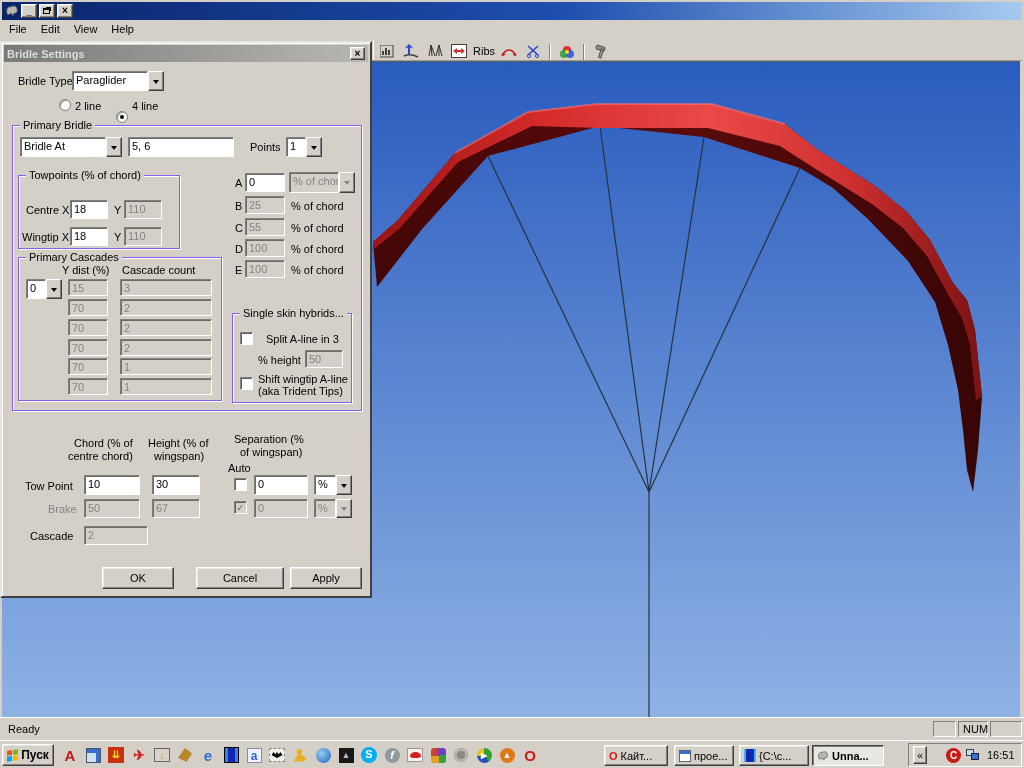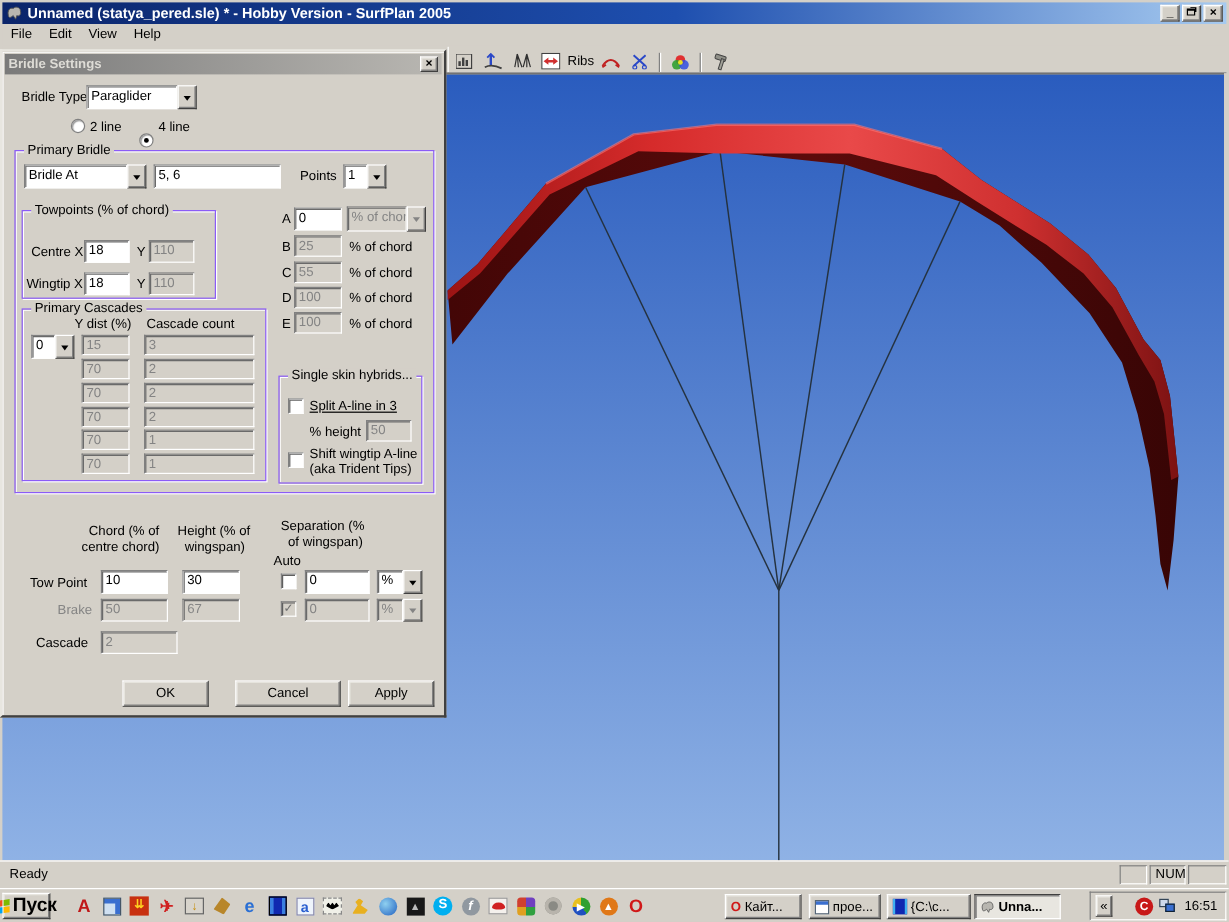--- a/index.html
+++ b/index.html
@@ -45,35 +45,34 @@
   .dialog { left:0; top:41px; width:372px; height:557px; background:#d4d0c8; border:2px solid; border-color:#e8e6e0 #404040 #404040 #e8e6e0; box-shadow:inset 1px 1px 0 #fff; z-index:20; }
   .dlg-title { position:absolute; left:2px; top:2px; width:364px; height:17px; background:linear-gradient(90deg,#7a7a7a,#b9b7b2); display:flex; align-items:center; padding:0 3px; }
   .dlg-title .txt { color:#dedcd6; font-weight:bold; flex:1; }
   .dlg-close { width:15px; height:13px; font-size:10px; font-weight:bold; line-height:11px; text-align:center; }
   .lbl { position:absolute; white-space:nowrap; }
 
   
   .statusbar { left:0; top:717px; width:1024px; height:23px; background:#d4d0c8; border-top:1px solid #fff; }
   .status-panel { position:absolute; top:3px; height:16px; border:1px solid; border-color:#808080 #fff #fff #808080; padding:1px 4px; }
   .taskbar { left:0; top:740px; width:1024px; height:28px; background:#d4d0c8; border-top:1px solid #fff; }
-  .startbtn { position:absolute; left:2px; top:3px; width:40px; height:22px; display:flex; align-items:center; justify-content:center; gap:3px; font-weight:bold; font-size:16px; }
+  .startbtn { position:absolute; left:2px; top:3px; width:52px; height:22px; display:flex; align-items:center; justify-content:center; gap:3px; font-weight:bold; font-size:12px; }
   .winflag { width:11px; height:11px; display:grid; grid-template-columns:5px 5px; grid-template-rows:5px 5px; gap:1px; transform:skewY(-8deg); }
   .ql { position:absolute; top:4px; width:20px; height:20px; display:flex; align-items:center; justify-content:center; font-weight:bold; }
   .taskbtn { position:absolute; top:4px; height:21px; display:flex; align-items:center; gap:3px; padding:0 4px; font-size:11px; overflow:hidden; white-space:nowrap; }
   .taskbtn.active { background:#e8e6e0; border-color:#404040 #ffffff #ffffff #404040; box-shadow:inset 1px 1px 0 #808080; font-weight:bold; }
   .tray { position:absolute; left:908px; top:2px; width:114px; height:24px; border:1px solid; border-color:#808080 #fff #fff #808080; display:flex; align-items:center; gap:5px; padding:0 4px; }
 </style>
 </head>
 <body>
 
 <div class="abs titlebar">
   <svg width="14" height="14" viewBox="0 0 14 14">
       <path d="M2 9 C1 5 3 2 6 3 C8 1 12 2 12 5 C13 8 11 10 9 9 L8 12 L6 9 C4 11 2 11 2 9 Z" fill="#b8b6b0" stroke="#555" stroke-width="0.8"></path>
     </svg>
-  <span class="ttl">Unnamed (statya_pered.sle) * - Hobby Version - SurfPlan 2005</span>
   <div class="tb-btn raised">_</div>
   <div class="tb-btn raised"><span style="display:inline-block;width:7px;height:6px;border:1px solid #000;border-top-width:2px;box-shadow:2px -2px 0 -1px #000;margin-top:2px;margin-left:-2px;"></span></div>
   <div class="tb-btn raised">×</div>
 </div>
 
 <div class="abs menubar">
   <span class="menu-item">File</span>
   <span class="menu-item">Edit</span>
   <span class="menu-item">View</span>
   <span class="menu-item">Help</span>
@@ -259,21 +258,21 @@
   <div class="field dis abs" style="left:118px;top:296px;width:92px;height:17px;">2</div>
   <div class="field dis abs" style="left:66px;top:315px;width:40px;height:17px;">70</div>
   <div class="field dis abs" style="left:118px;top:315px;width:92px;height:17px;">1</div>
   <div class="field dis abs" style="left:66px;top:335px;width:40px;height:17px;">70</div>
   <div class="field dis abs" style="left:118px;top:335px;width:92px;height:17px;">1</div>
 
   <div class="groupbox abs" style="left:230px;top:270px;width:120px;height:90px;">
     <span class="legend">Single skin hybrids...</span>
   </div>
   <div class="checkbox abs" style="left:238px;top:289px;"></div>
-  <span class="lbl" style="left:256px;top:290px;text-decoration:underline;">Split A-line in 3</span>
+  <span class="lbl" style="left:264px;top:290px;">Split A-line in 3</span>
   <span class="lbl" style="left:256px;top:311px;">% height</span>
   <div class="field dis abs" style="left:303px;top:307px;width:38px;height:18px;">50</div>
   <div class="checkbox abs" style="left:238px;top:334px;"></div>
   <span class="lbl" style="left:256px;top:330px;">Shift wingtip A-line</span>
   <span class="lbl" style="left:256px;top:342px;">(aka Trident Tips)</span>
 
   <span class="lbl" style="left:72px;top:394px;">Chord (% of</span>
   <span class="lbl" style="left:66px;top:407px;">centre chord)</span>
   <span class="lbl" style="left:146px;top:394px;">Height (% of</span>
   <span class="lbl" style="left:152px;top:407px;">wingspan)</span>

